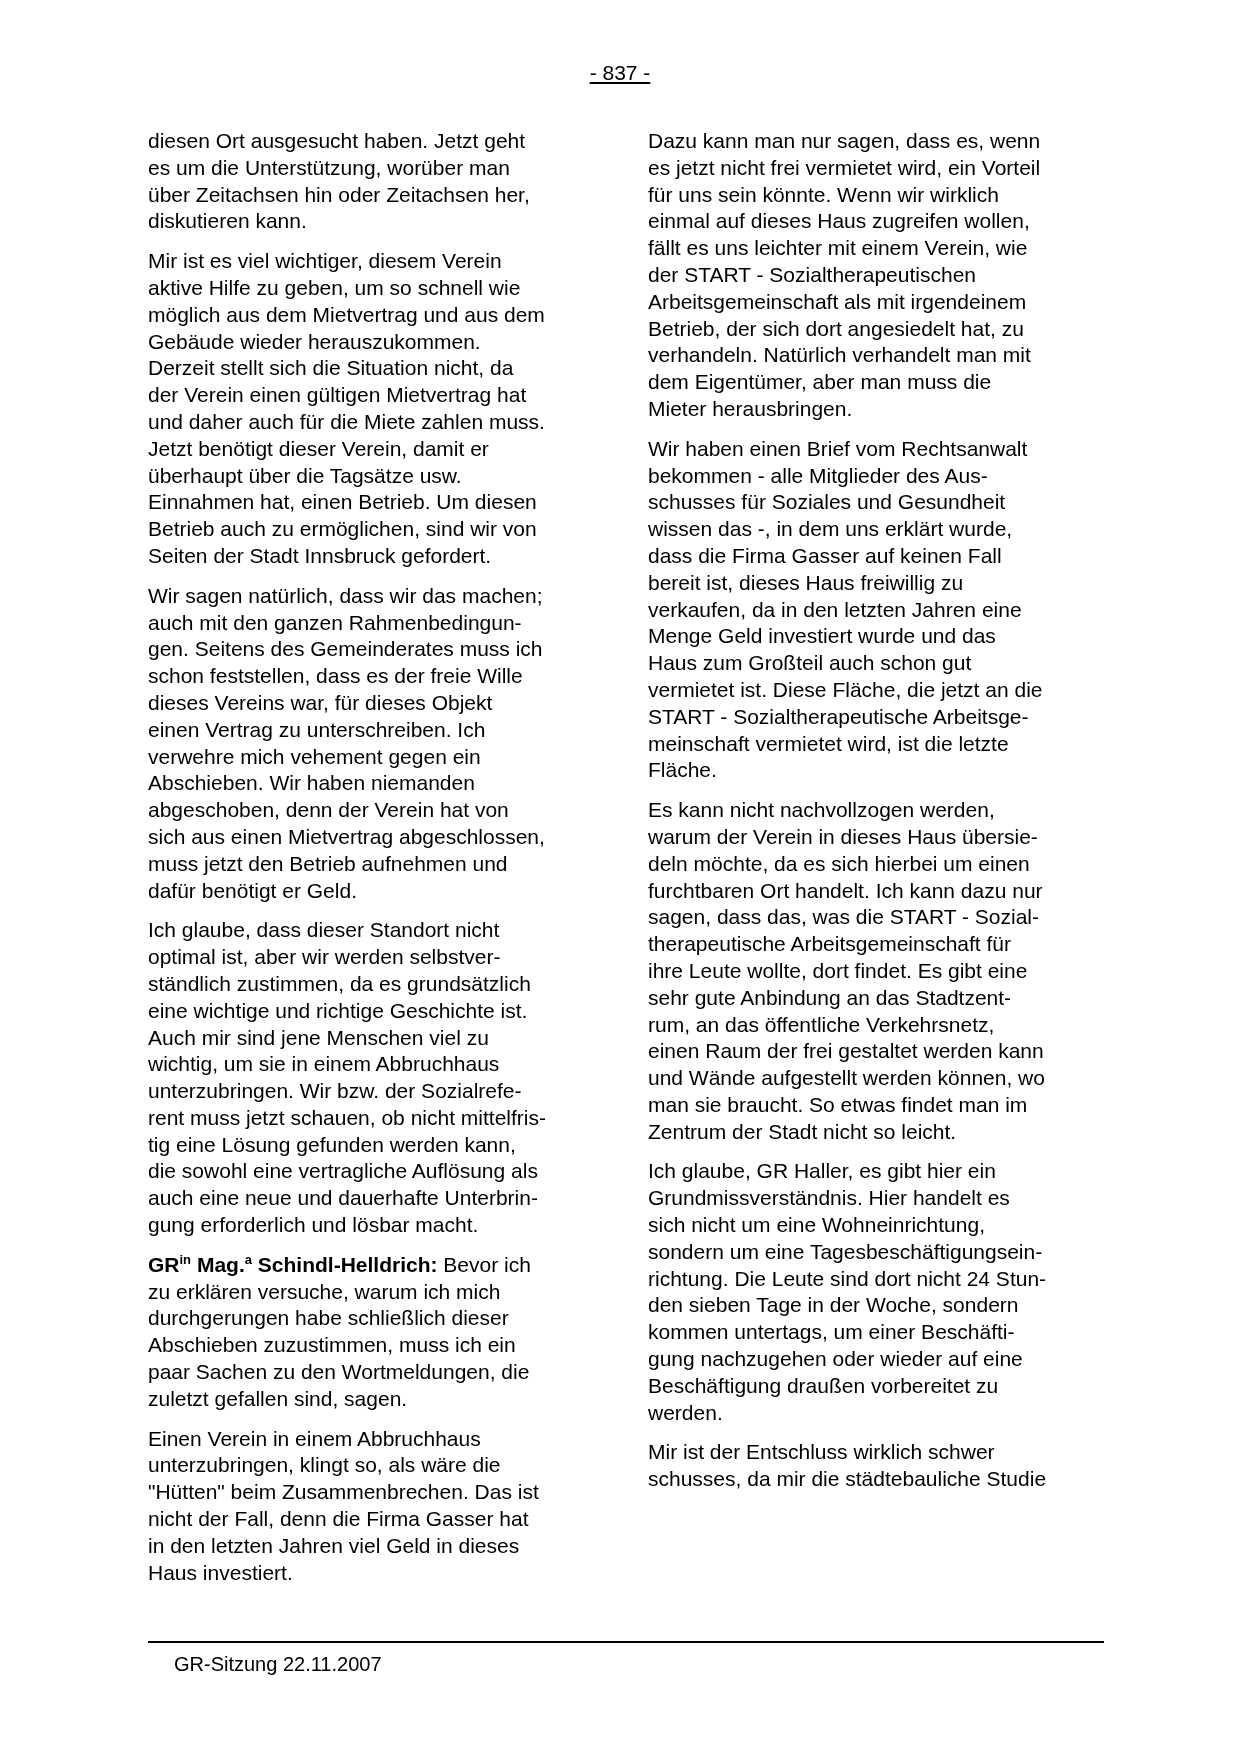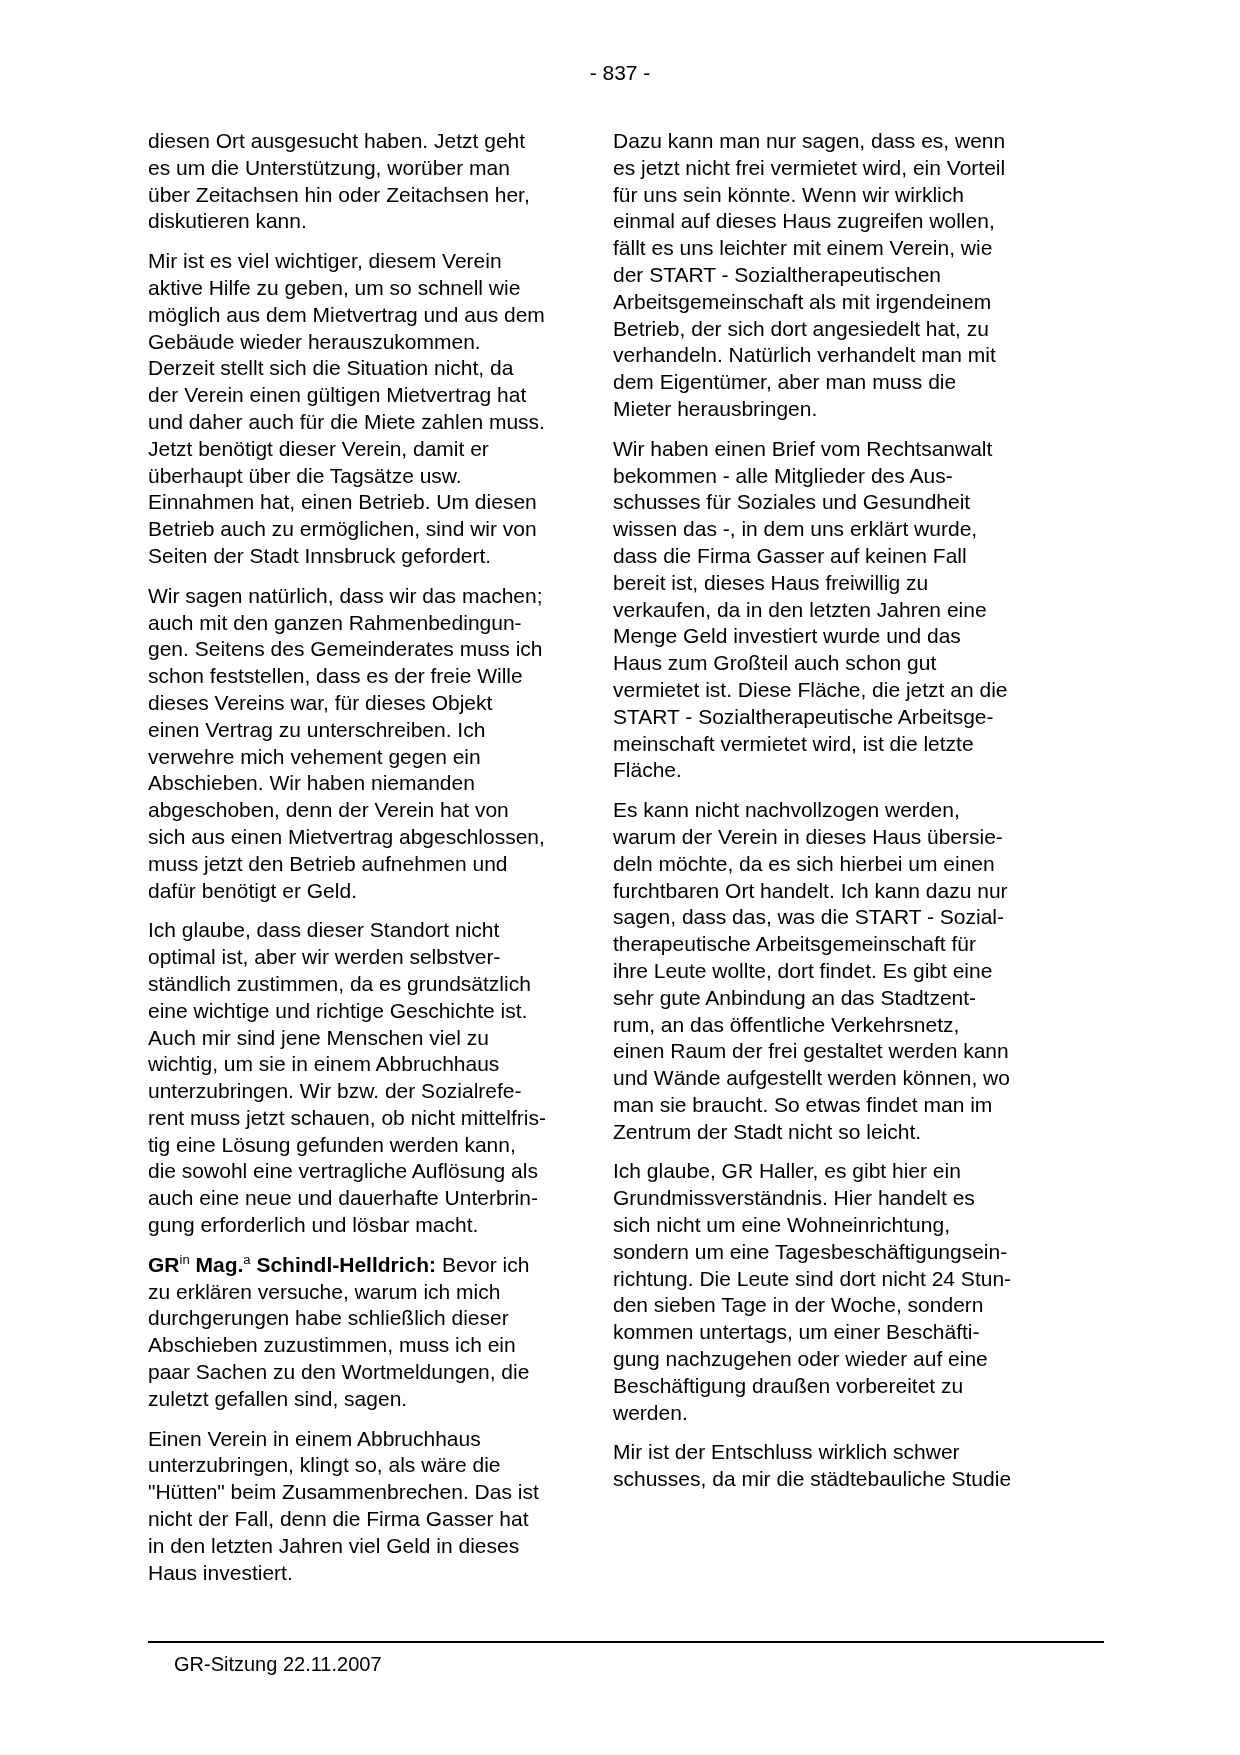--- a/index.html
+++ b/index.html
@@ -17,45 +17,46 @@
     overflow: hidden;
   }
   .page-number {
     position: absolute;
     top: 60px;
     left: 0;
     width: 100%;
     text-align: center;
     font-size: 21px;
     line-height: 26px;
+    text-decoration: underline;
   }
   .columns {
     position: absolute;
     left: 148px;
     top: 128px;
     display: flex;
-    gap: 33px;
+    gap: 68px;
     align-items: flex-start;
   }
   .col {
     width: 432px;
   }
   .col p {
     margin: 0 0 13px 0;
     font-size: 21px;
     line-height: 26.8px;
     white-space: pre;
     text-align: left;
   }
   .speaker-lead {
     font-weight: bold;
   }
   .speaker-lead sup {
     font-size: 0.62em;
-    font-weight: normal;
+    font-weight: bold;
     line-height: 0;
   }
   .footer-rule {
     position: absolute;
     left: 148px;
     top: 1641px;
     width: 956px;
     height: 2px;
     background: #000000;
   }

